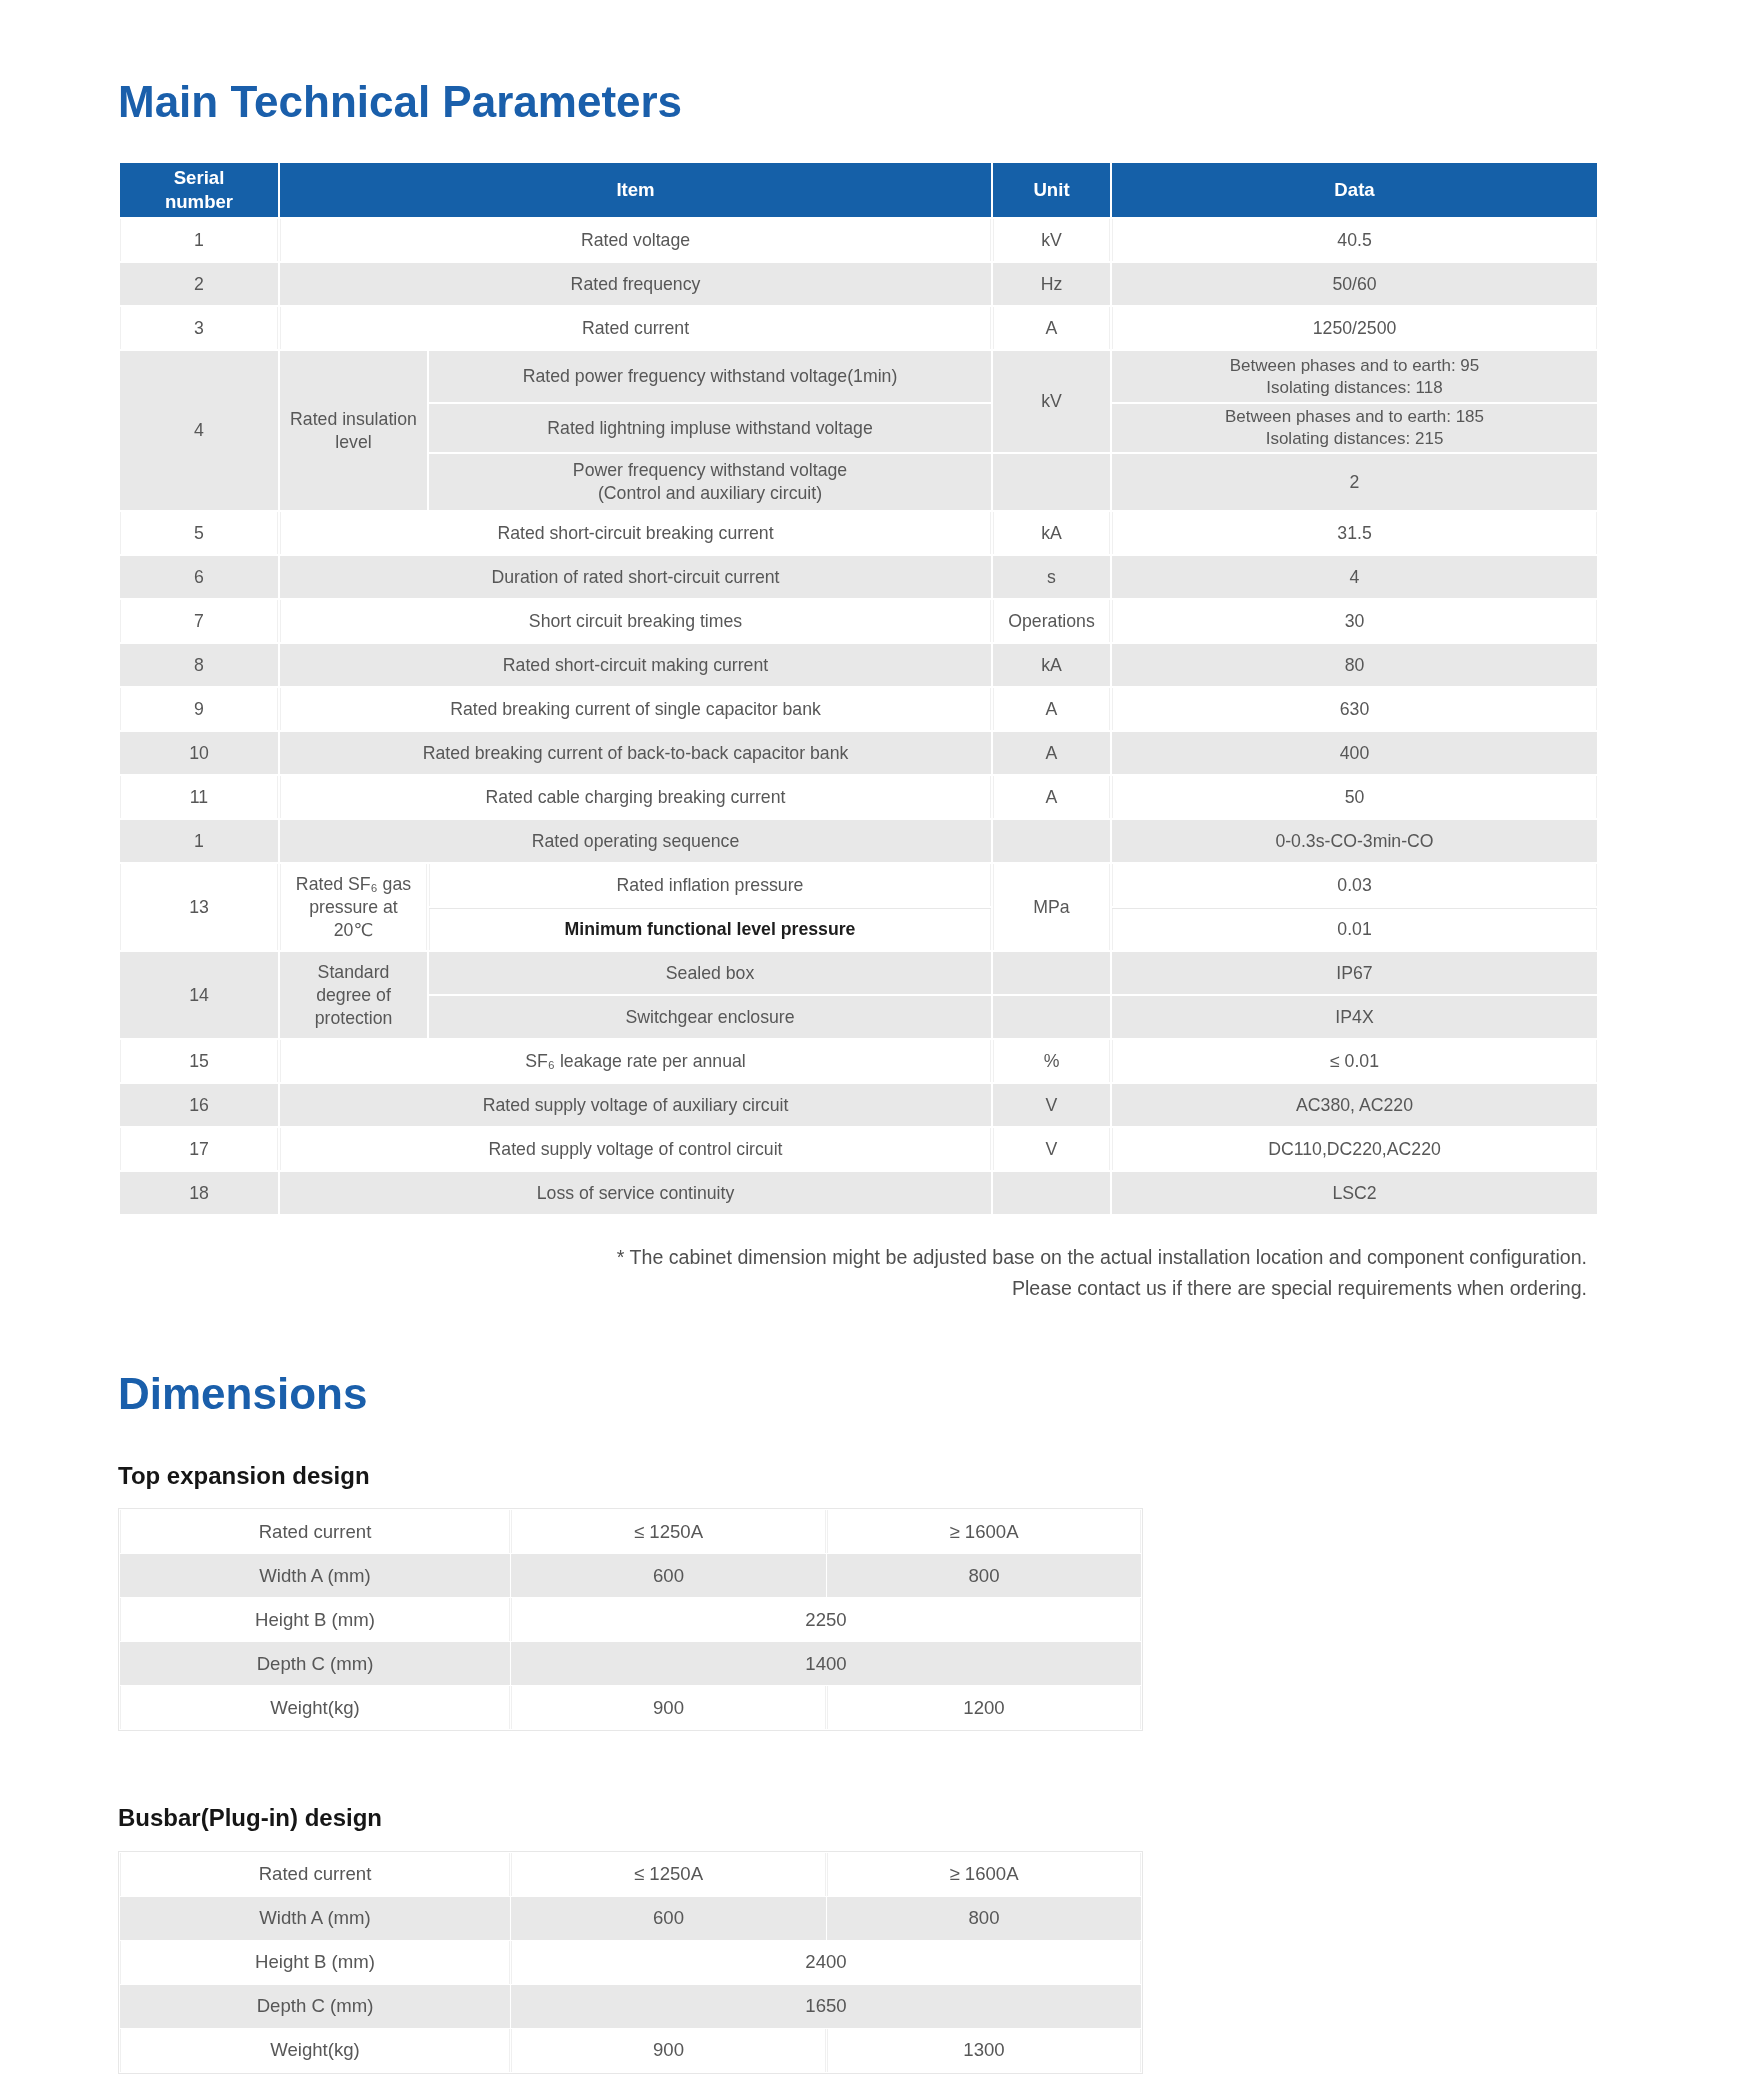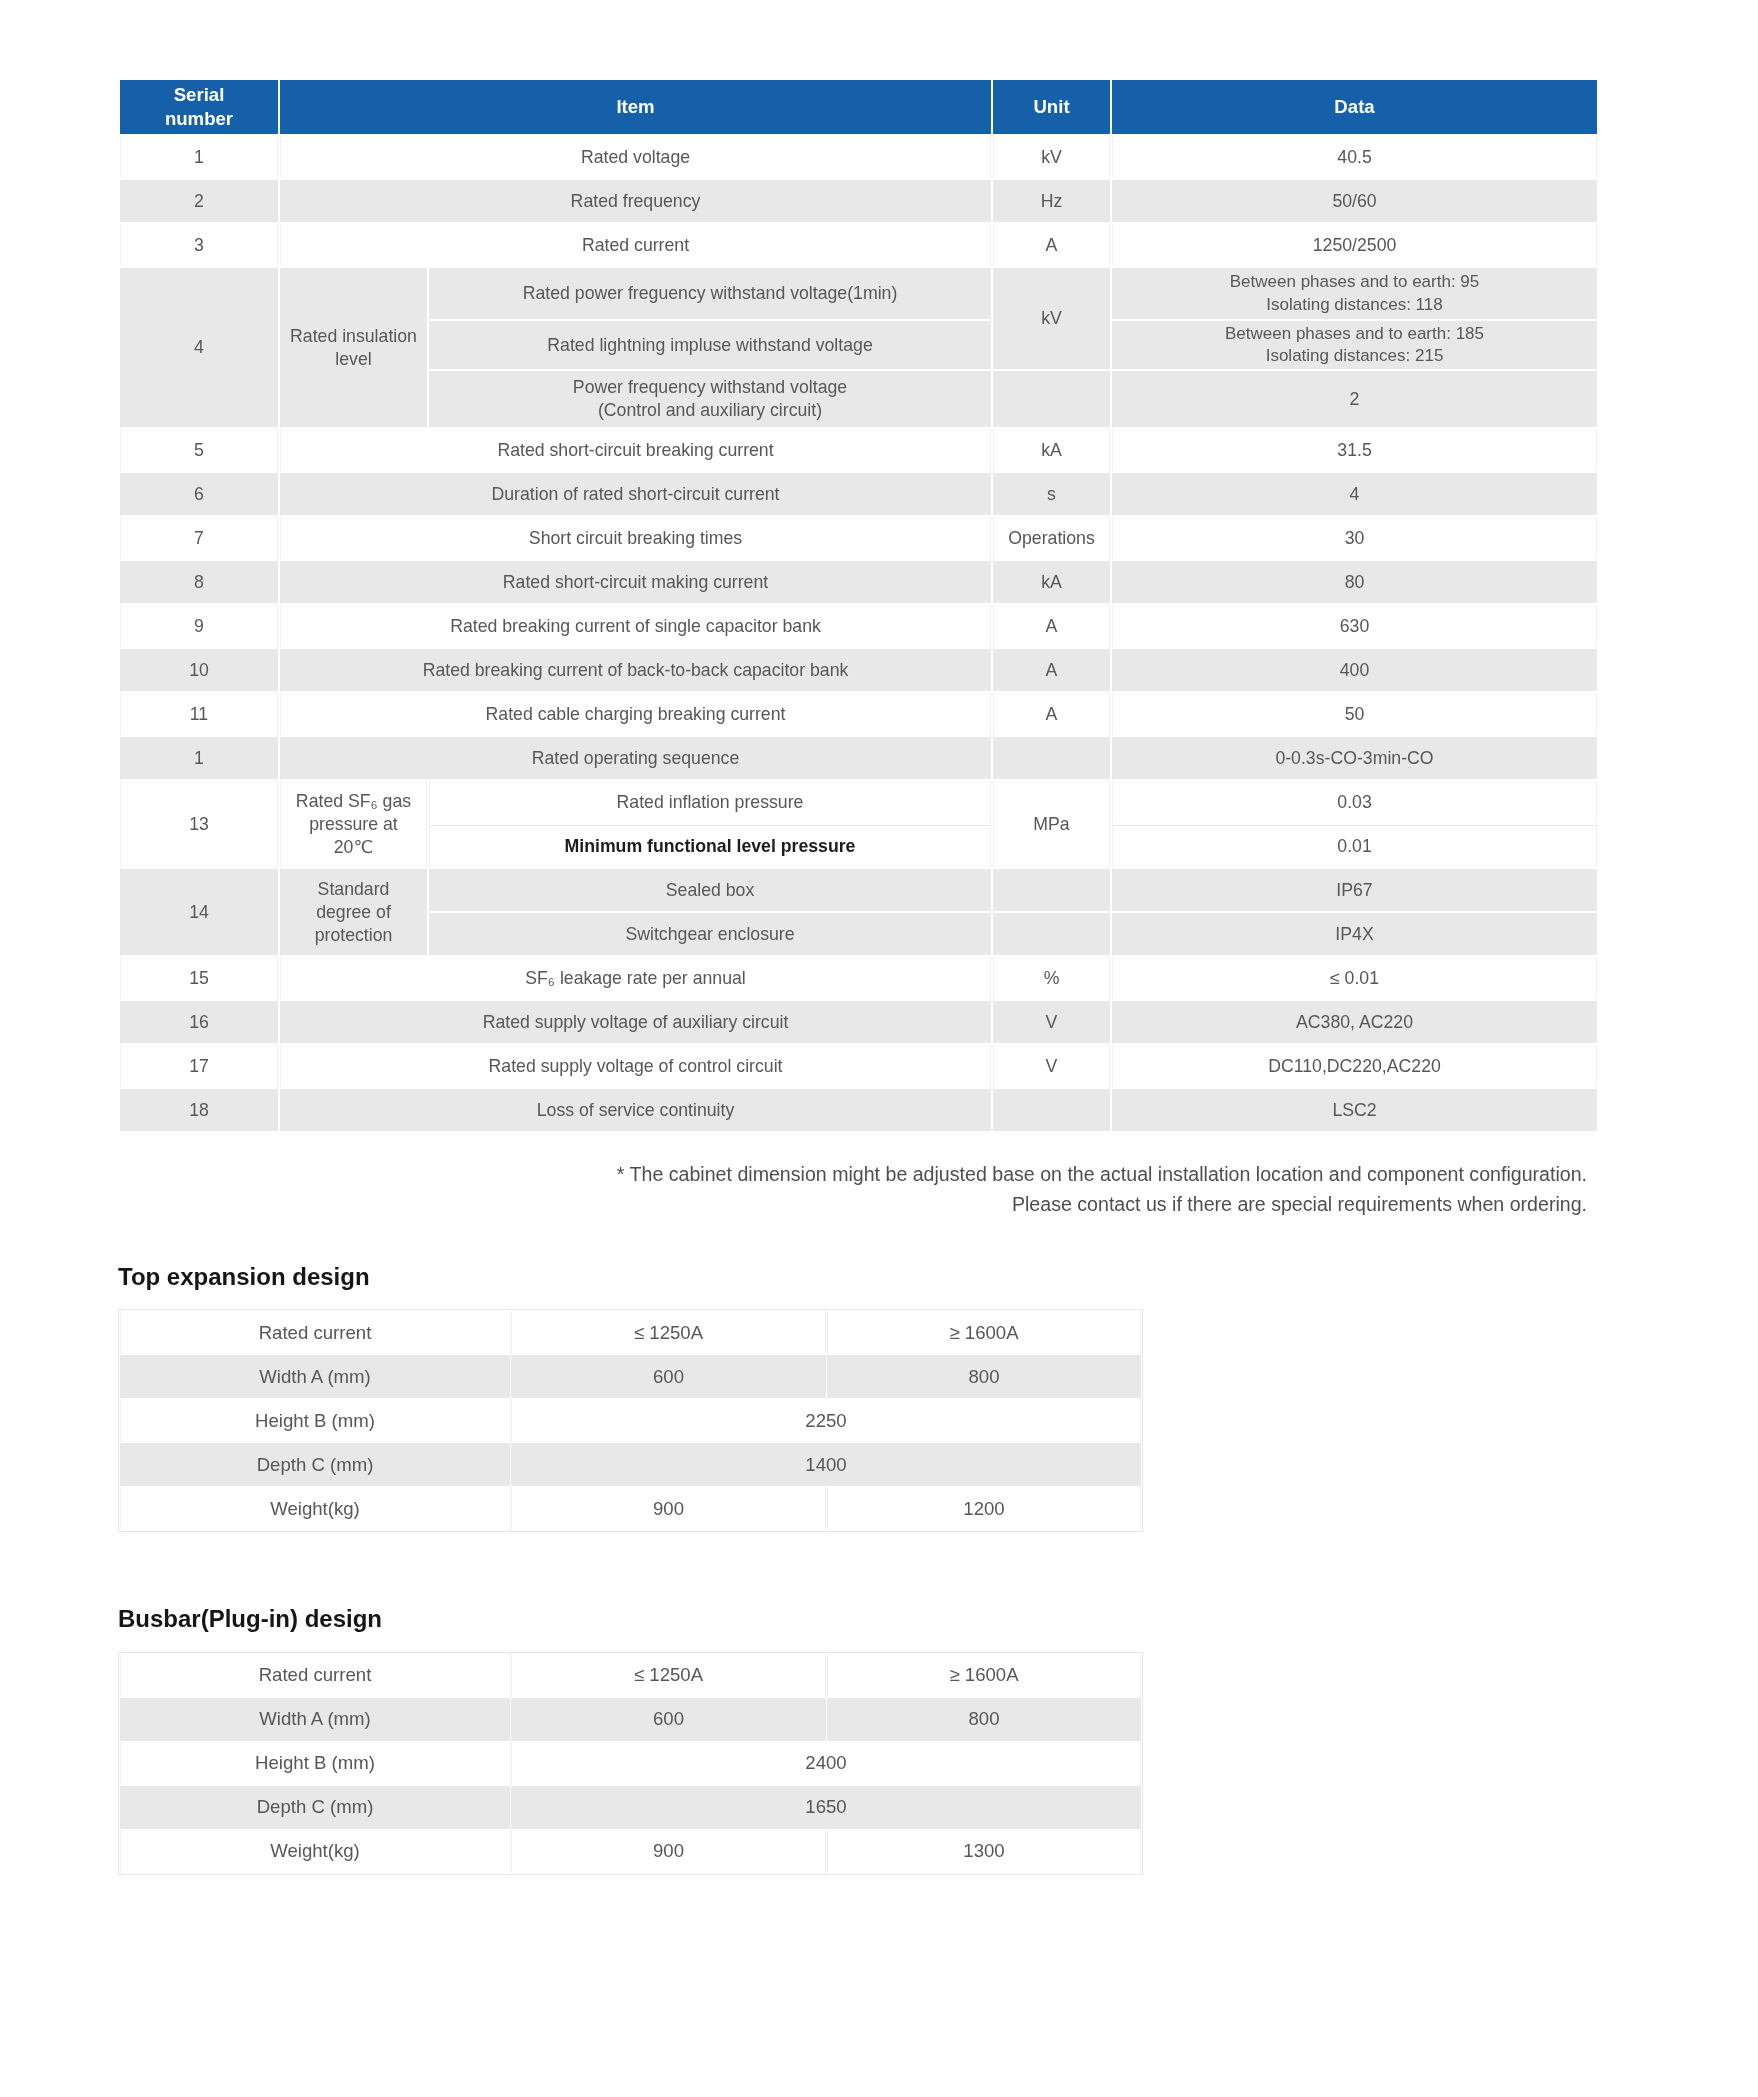--- a/index.html
+++ b/index.html
@@ -39,20 +39,21 @@
   table.dim td{
     text-align:center;vertical-align:middle;height:43px;font-size:18.6px;
     padding:1.9px 7.5px;box-sizing:border-box;line-height:1.3;
   }
 </style>
 </head>
 <body>
 
 <div class="page">
 
+  <h1 class="section-title">Main Technical Parameters</h1>
 
   <table class="main">
     <colgroup>
       <col style="width:158px">
         <col style="width:147px">
         <col style="width:562px">
         <col style="width:117px">
         <col style="width:485px">
     </colgroup>
     <tbody>
@@ -202,20 +203,21 @@
       <td>LSC2</td>
     </tr>
   </tbody>
     </table>
 
   <div class="footnote">
     <div class="line1">* The cabinet dimension might be adjusted base on the actual installation location and component configuration.</div>
     <div class="line2">Please contact us if there are special requirements when ordering.</div>
   </div>
 
+  <h1 class="section-title dims-title">Dimensions</h1>
 
   <div class="dim-sub">Top expansion design</div>
 
   <table class="dim">
     <colgroup>
         <col style="width:390px">
         <col style="width:315px">
         <col style="width:314px">
       </colgroup>
     <tbody>

